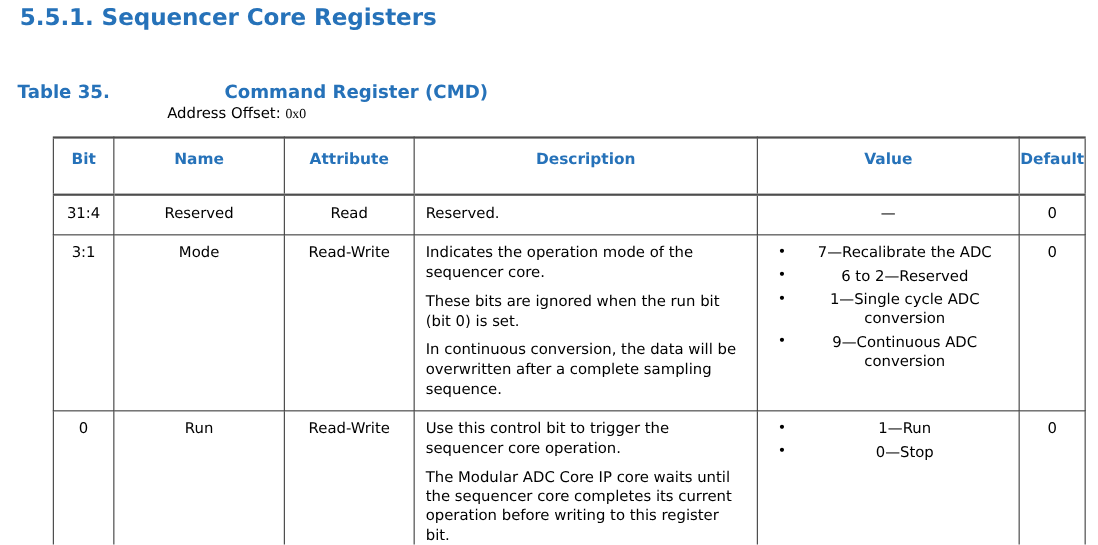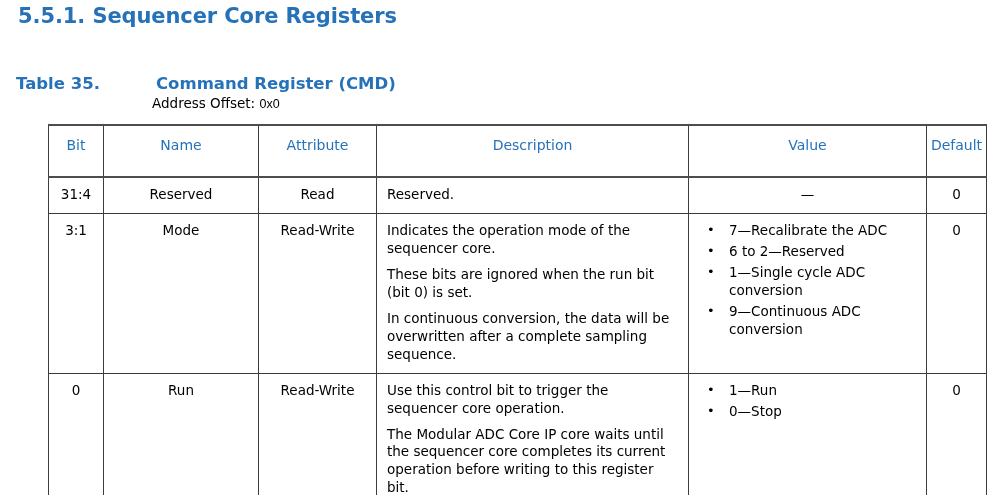--- a/index.html
+++ b/index.html
@@ -43,32 +43,33 @@
     color: #2672B9;
     white-space: nowrap;
   }
   .table-caption .caption-label {
     display: inline-block;
     width: 140px;
     margin-top: 20px;
   }
   .table-caption .caption-title {
     display: inline-block;
+    margin-left: 48px;
   }
 
   .address-offset {
     position: absolute;
     left: 152px;
     top: 95px;
     font-size: 13.5px;
     color: #000000;
     white-space: nowrap;
   }
   .address-offset .offset-value {
-    font-family: Liberation Sans, sans-serif;
+    font-family: Liberation Serif, serif;
     font-size: 12.5px;
   }
 
   
   .reg-table {
     position: absolute;
     left: 48px;
     top: 124px;
     width: 938px;
     border-collapse: collapse;
@@ -89,21 +90,21 @@
     border-right: 1px solid #3c3c3c;
     vertical-align: top;
     padding: 0;
   }
 
   .reg-table thead th {
     border-bottom: 2px solid #4d4d4d;
     height: 52px;
     color: #2672B9;
     font-size: 14px;
-    font-weight: normal;
+    font-weight: bold;
     text-align: center;
     vertical-align: top;
     padding-top: 12px;
     box-sizing: border-box;
     line-height: 1.08;
   }
 
   .reg-table tbody td {
     border-top: 1px solid #3c3c3c;
     border-bottom: 1px solid #3c3c3c;
@@ -133,20 +134,21 @@
   ul.value-list {
     list-style: none;
     margin: 0;
     padding: 0;
   }
   ul.value-list li {
     position: relative;
     padding-left: 30px;
     margin-bottom: 3px;
     line-height: 1.33;
+    text-align: center;
   }
   ul.value-list li:last-child { margin-bottom: 0; }
   ul.value-list li::before {
     content: "\2022";
     position: absolute;
     left: 8px;
     top: -1px;
     font-size: 13px;
   }
 

